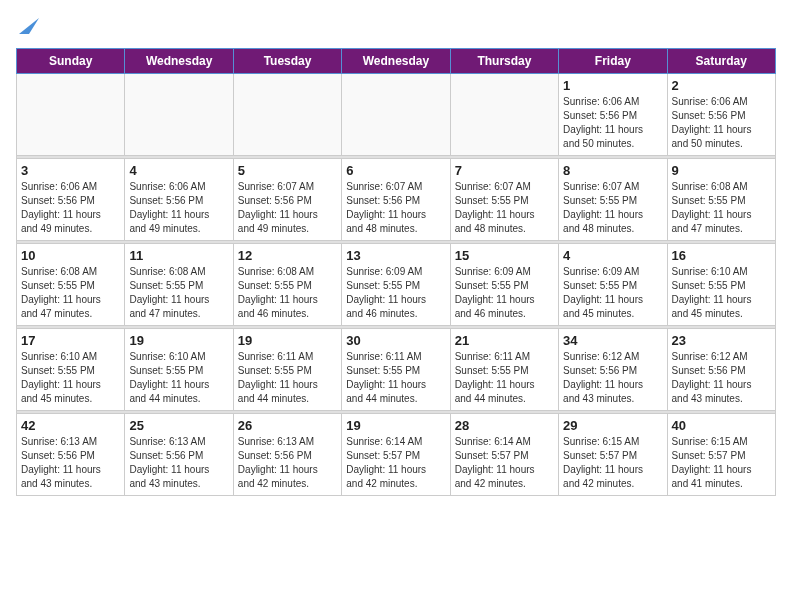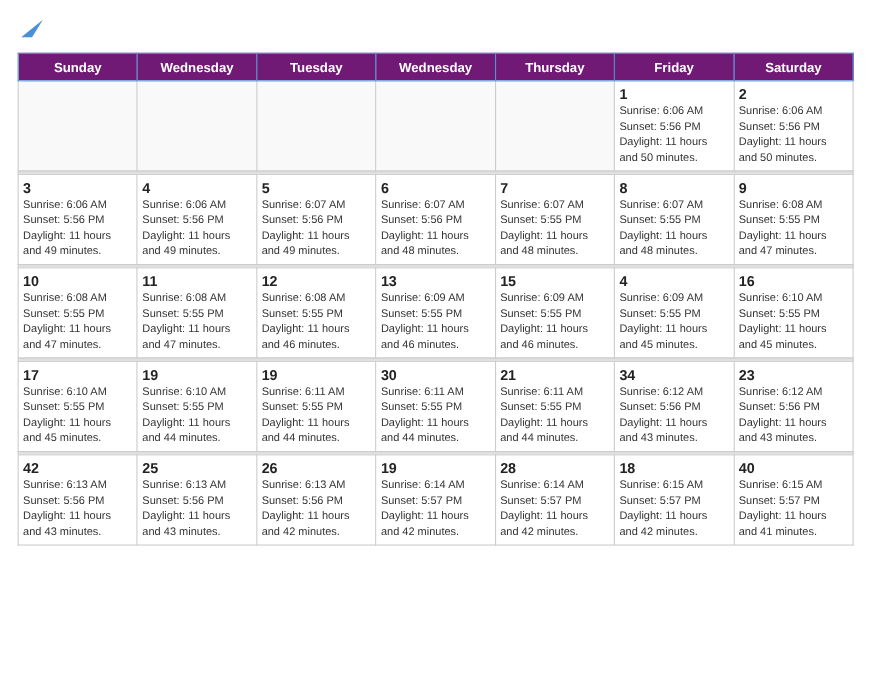--- a/index.html
+++ b/index.html
@@ -331,21 +331,21 @@
 and 42 minutes.</div>
         </td>
         <td>
           <div class="day-number">28</div>
           <div class="day-info" style="white-space: pre-line;">Sunrise: 6:14 AM
 Sunset: 5:57 PM
 Daylight: 11 hours
 and 42 minutes.</div>
         </td>
         <td>
-          <div class="day-number">18</div>
+          <div class="day-number">29</div>
           <div class="day-info" style="white-space: pre-line;">Sunrise: 6:15 AM
 Sunset: 5:57 PM
 Daylight: 11 hours
 and 42 minutes.</div>
         </td>
         <td>
           <div class="day-number">40</div>
           <div class="day-info" style="white-space: pre-line;">Sunrise: 6:15 AM
 Sunset: 5:57 PM
 Daylight: 11 hours

